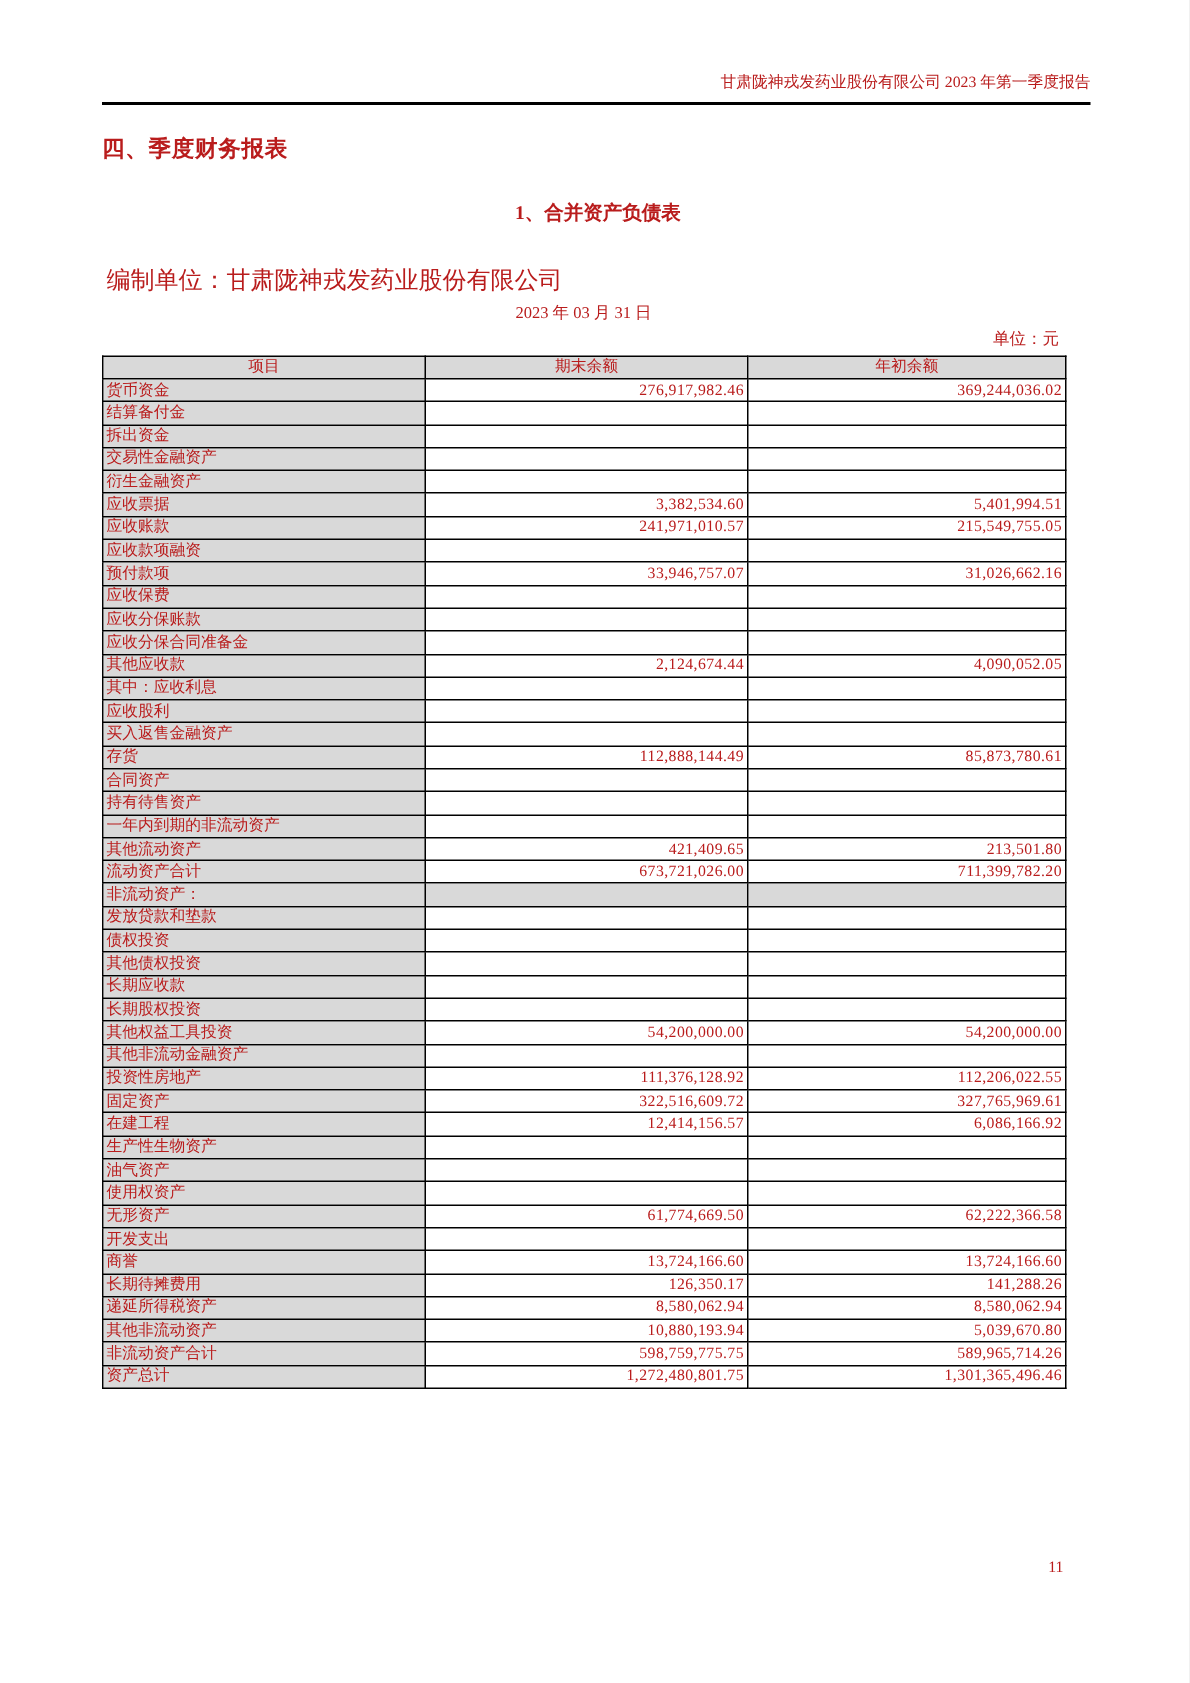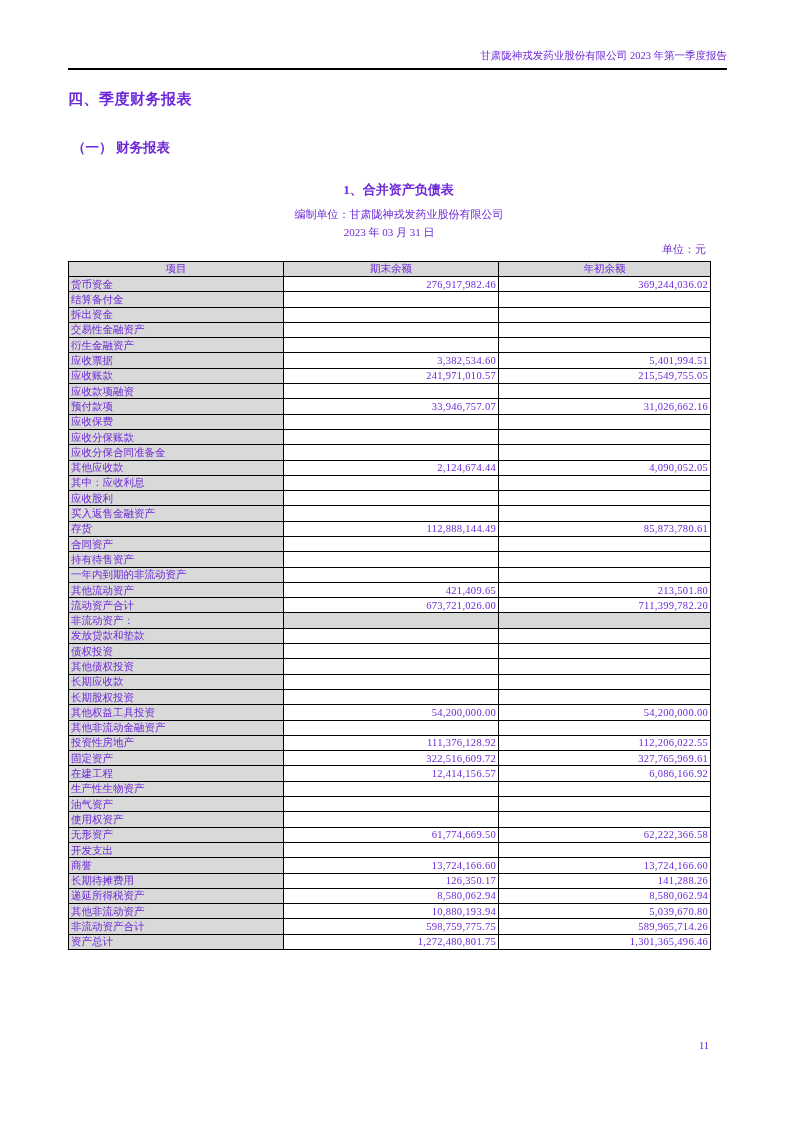--- a/index.html
+++ b/index.html
@@ -3,21 +3,21 @@
 <meta charset="utf-8">
 <style>
   * { margin: 0; padding: 0; box-sizing: border-box; }
   html, body { background: #e8e8e8; }
   .page {
     position: relative;
     width: 793px;
     height: 1122px;
     background: #ffffff;
     font-family: "Liberation Serif", "DejaVu Serif", serif;
-    color: #6d28d9;
+    color: #b91c1c;
     overflow: hidden;
   }
   .content {
     position: absolute;
     left: 68px;
     top: 0;
     width: 659px;
   }
   .doc-header {
     padding-top: 49px;
@@ -40,24 +40,23 @@
     font-weight: bold;
   }
   .title-3 {
     margin-top: 24px;
     margin-left: 2px;
     font-size: 13px;
     font-weight: bold;
     text-align: center;
   }
   .prepared-by {
-    margin-top: 8px;
+    margin-top: 26px;
     margin-left: 3px;
-    font-size: 11px;
-    text-align: center;
+    font-size: 16px;
   }
   .stmt-date {
     margin-top: 3px;
     width: 642px;
     text-align: center;
     font-size: 11px;
   }
   .unit-label {
     margin-top: 2px;
     width: 642px;
@@ -114,21 +113,20 @@
 </head>
 <body>
 
 <div class="page">
   <div class="content">
 
     <div class="doc-header">甘肃陇神戎发药业股份有限公司 2023 年第一季度报告</div>
 
     <div class="title-1">四、季度财务报表</div>
 
-    <div class="title-2">（一） 财务报表</div>
 
     <div class="title-3">1、合并资产负债表</div>
 
     <div class="prepared-by">编制单位：甘肃陇神戎发药业股份有限公司</div>
 
     <div class="stmt-date">2023 年 03 月 31 日</div>
 
     <div class="unit-label">单位：元</div>
 
     <table class="bs">

